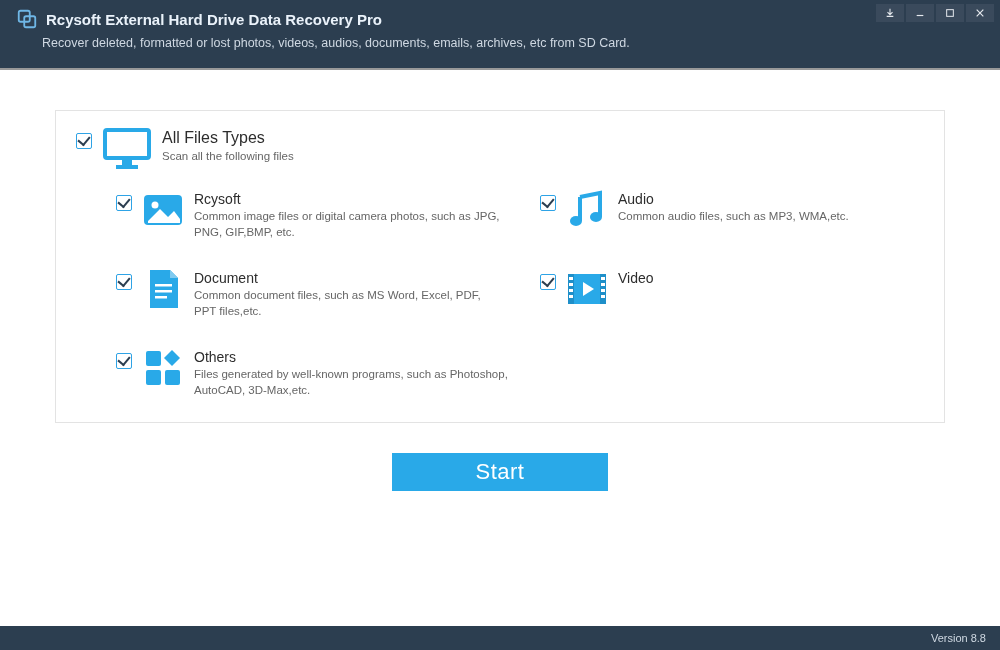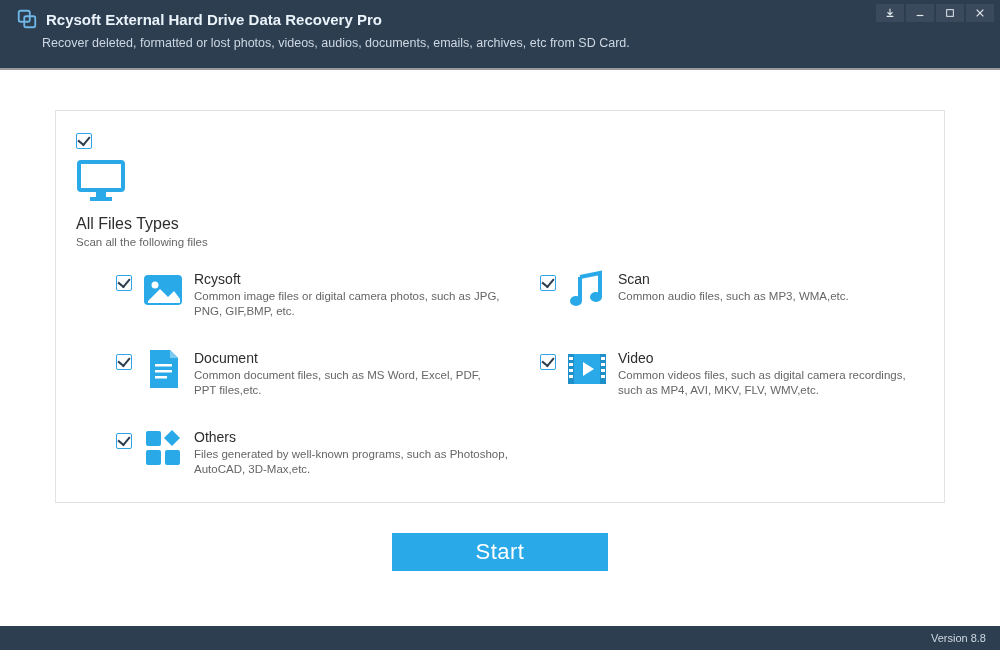--- a/index.html
+++ b/index.html
@@ -63,21 +63,20 @@
   .panel {
     border: 1px solid #e3e3e3;
     padding: 10px 20px 24px 20px;
   }
 
   .row-all {
     display: flex;
     align-items: flex-start;
     gap: 10px;
     padding: 6px 0 18px 0;
-    flex-direction: column;
   }
   .row-grid {
     display: flex;
     gap: 40px;
     margin-left: 40px;
     margin-bottom: 28px;
   }
   .row-grid:last-child { margin-bottom: 0; }
   .cell {
     display: flex;
@@ -225,21 +224,21 @@
       </div>
       <div class="cell">
         <div class="chk"></div>
         <svg class="type-icon" viewBox="0 0 42 42">
           <path d="M14 8 L34 4 V28" stroke="#29a9e8" stroke-width="4" fill="none"></path>
           <path d="M14 8 V32" stroke="#29a9e8" stroke-width="4" fill="none"></path>
           <ellipse cx="10" cy="32" rx="6" ry="5" fill="#29a9e8"></ellipse>
           <ellipse cx="30" cy="28" rx="6" ry="5" fill="#29a9e8"></ellipse>
         </svg>
         <div class="type-text">
-          <div class="type-title">Scan</div>
+          <div class="type-title">Audio</div>
           <div class="type-desc">Common audio files, such as MP3, WMA,etc.</div>
         </div>
       </div>
     </div>
 
     <div class="row-grid">
       <div class="cell">
         <div class="chk"></div>
         <svg class="type-icon" viewBox="0 0 42 42">
           <path d="M8 2 H28 L36 10 V40 H8 Z" fill="#29a9e8"></path>
@@ -264,21 +263,20 @@
           <rect x="3" y="15" width="4" height="3" fill="#fff"></rect>
             <rect x="35" y="15" width="4" height="3" fill="#fff"></rect>
           <rect x="3" y="21" width="4" height="3" fill="#fff"></rect>
             <rect x="35" y="21" width="4" height="3" fill="#fff"></rect>
           <rect x="3" y="27" width="4" height="3" fill="#fff"></rect>
             <rect x="35" y="27" width="4" height="3" fill="#fff"></rect>
           <path d="M17 14 L28 21 L17 28 Z" fill="#fff"></path>
         </svg>
         <div class="type-text">
           <div class="type-title">Video</div>
-          <div class="type-desc">Common videos files, such as digital camera recordings, such as MP4, AVI, MKV, FLV, WMV,etc.</div>
         </div>
       </div>
     </div>
 
     <div class="row-grid">
       <div class="cell">
         <div class="chk"></div>
         <svg class="type-icon" viewBox="0 0 42 42">
           <rect x="4" y="4" width="15" height="15" rx="2" fill="#29a9e8"></rect>
           <rect x="4" y="23" width="15" height="15" rx="2" fill="#29a9e8"></rect>

